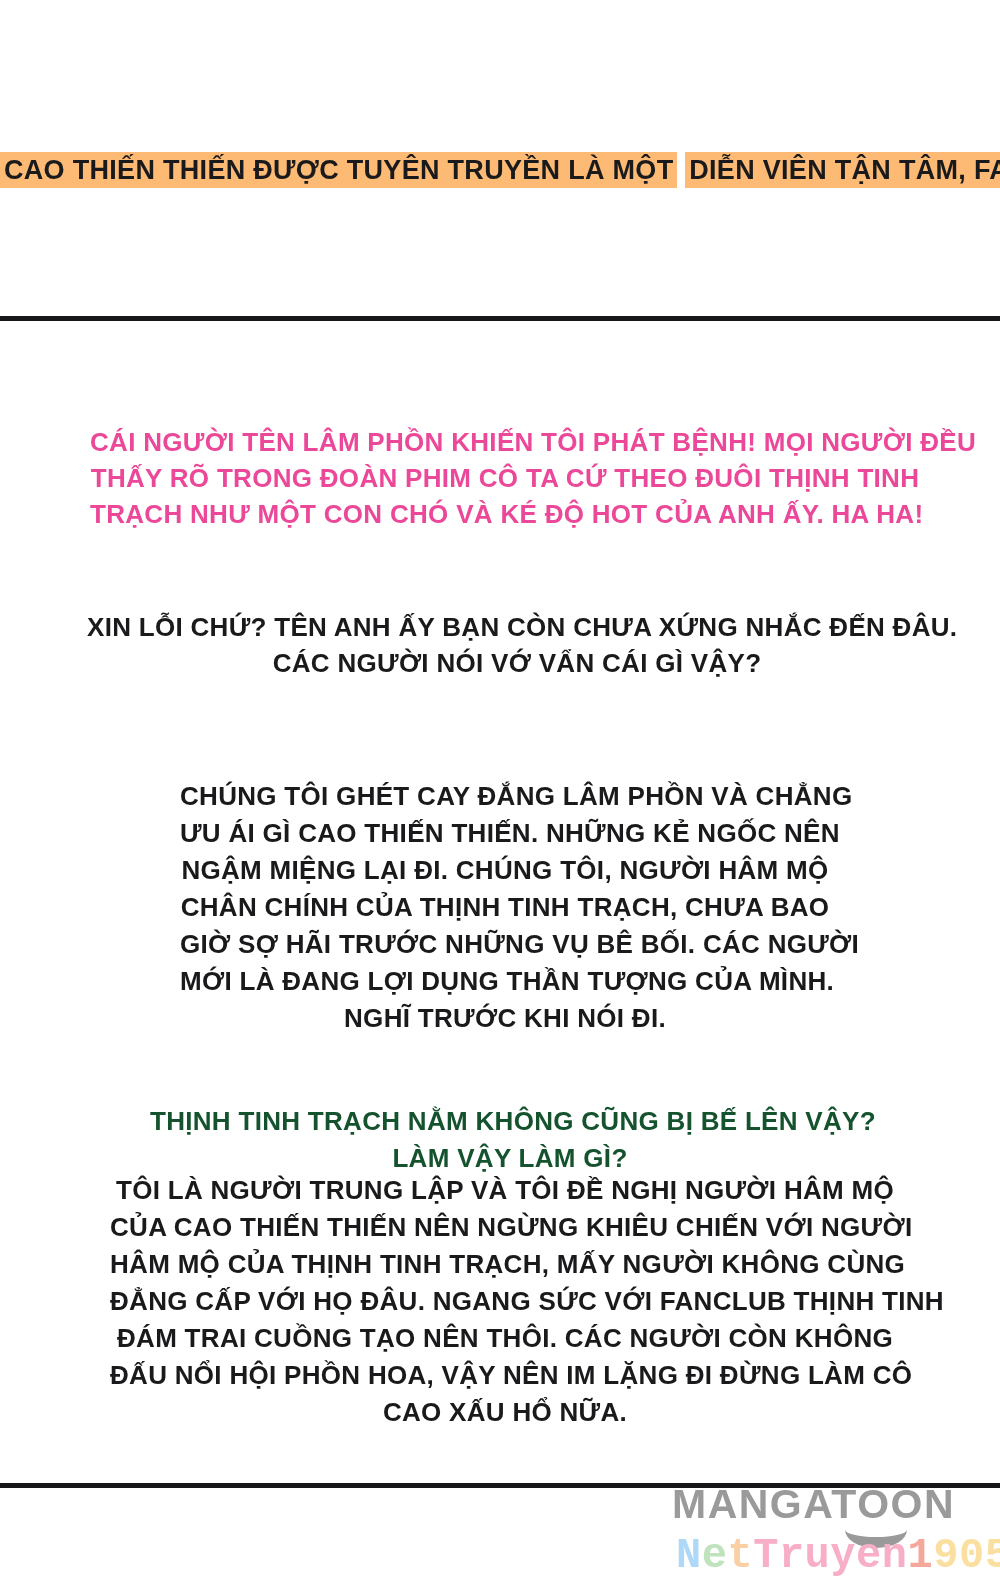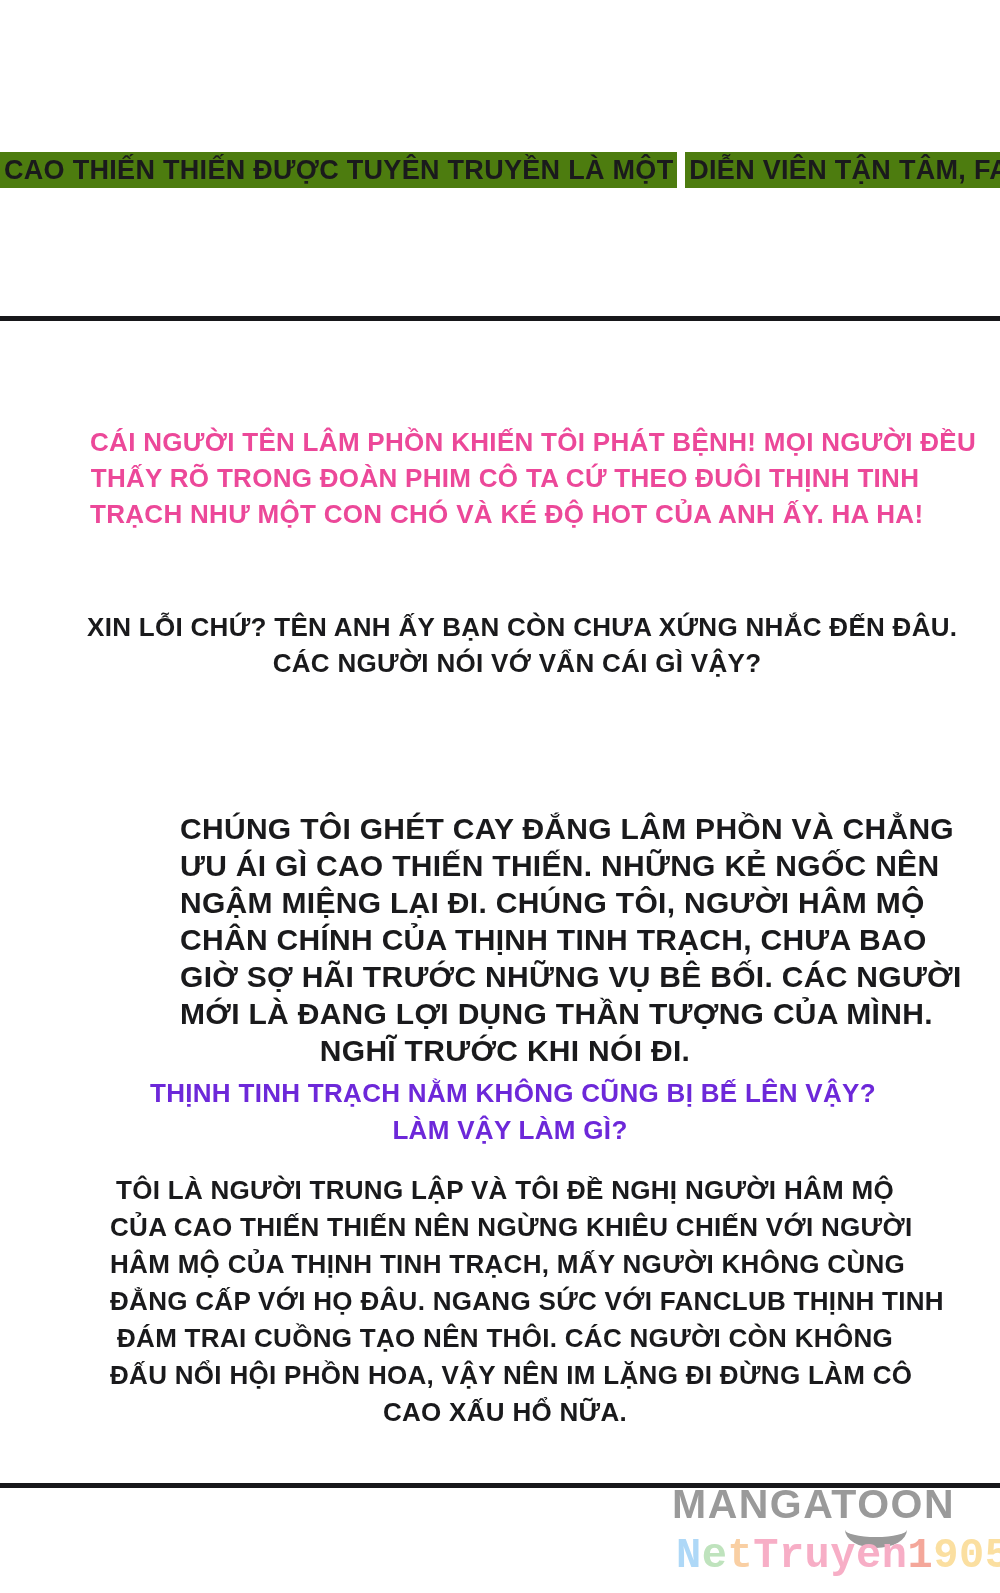--- a/index.html
+++ b/index.html
@@ -49,21 +49,21 @@
   .block-narration {
     left: 0px;
     top: 152px;
     width: 680px;
     text-align: center;
     font-size: 27px;
     line-height: 36px;
     z-index: 3;
   }
   .block-narration .line {
-    background: #4d7c0f;
+    background: #fdba74;
     padding: 0 4px;
     display: inline-block;
     margin: 0 auto;
   }
 
   
   .block-c1 {
     left: 90px;
     top: 424px;
     width: 830px;
@@ -79,24 +79,24 @@
     width: 860px;
     text-align: center;
     font-size: 26px;
     line-height: 36px;
     margin-left: 17px;
   }
 
   
   .block-c3 {
     left: 180px;
-    top: 810px;
+    top: 778px;
     width: 650px;
     text-align: center;
-    font-size: 30px;
+    font-size: 26px;
     line-height: 37px;
   }
 
   
   .block-c4 {
     left: 150px;
     top: 1075px;
     width: 720px;
     text-align: center;
     font-size: 26px;
@@ -184,21 +184,21 @@
   <div class="block block-c3" style="color: rgb(26, 26, 28);">
     <span class="line">CHÚNG TÔI GHÉT CAY ĐẮNG LÂM PHỒN VÀ CHẲNG</span>
     <span class="line">ƯU ÁI GÌ CAO THIẾN THIẾN. NHỮNG KẺ NGỐC NÊN</span>
     <span class="line">NGẬM MIỆNG LẠI ĐI. CHÚNG TÔI, NGƯỜI HÂM MỘ</span>
     <span class="line">CHÂN CHÍNH CỦA THỊNH TINH TRẠCH, CHƯA BAO</span>
     <span class="line">GIỜ SỢ HÃI TRƯỚC NHỮNG VỤ BÊ BỐI. CÁC NGƯỜI</span>
     <span class="line">MỚI LÀ ĐANG LỢI DỤNG THẦN TƯỢNG CỦA MÌNH.</span>
     <span class="line">NGHĨ TRƯỚC KHI NÓI ĐI.</span>
   </div>
 
-  <div class="block block-c4" style="color: #6d28d9;">
+  <div class="block block-c4" style="color: #14532d; margin-top: 28px;">
     <span class="line">THỊNH TINH TRẠCH NẰM KHÔNG CŨNG BỊ BẾ LÊN VẬY?</span>
     <span class="line">LÀM VẬY LÀM GÌ?</span>
   </div>
 
   <div class="block block-c5" style="color: rgb(26, 26, 28);">
     <span class="line">TÔI LÀ NGƯỜI TRUNG LẬP VÀ TÔI ĐỀ NGHỊ NGƯỜI HÂM MỘ</span>
     <span class="line">CỦA CAO THIẾN THIẾN NÊN NGỪNG KHIÊU CHIẾN VỚI NGƯỜI</span>
     <span class="line">HÂM MỘ CỦA THỊNH TINH TRẠCH, MẤY NGƯỜI KHÔNG CÙNG</span>
     <span class="line">ĐẲNG CẤP VỚI HỌ ĐÂU. NGANG SỨC VỚI FANCLUB THỊNH TINH</span>
     <span class="line">ĐÁM TRAI CUỒNG TẠO NÊN THÔI. CÁC NGƯỜI CÒN KHÔNG</span>

